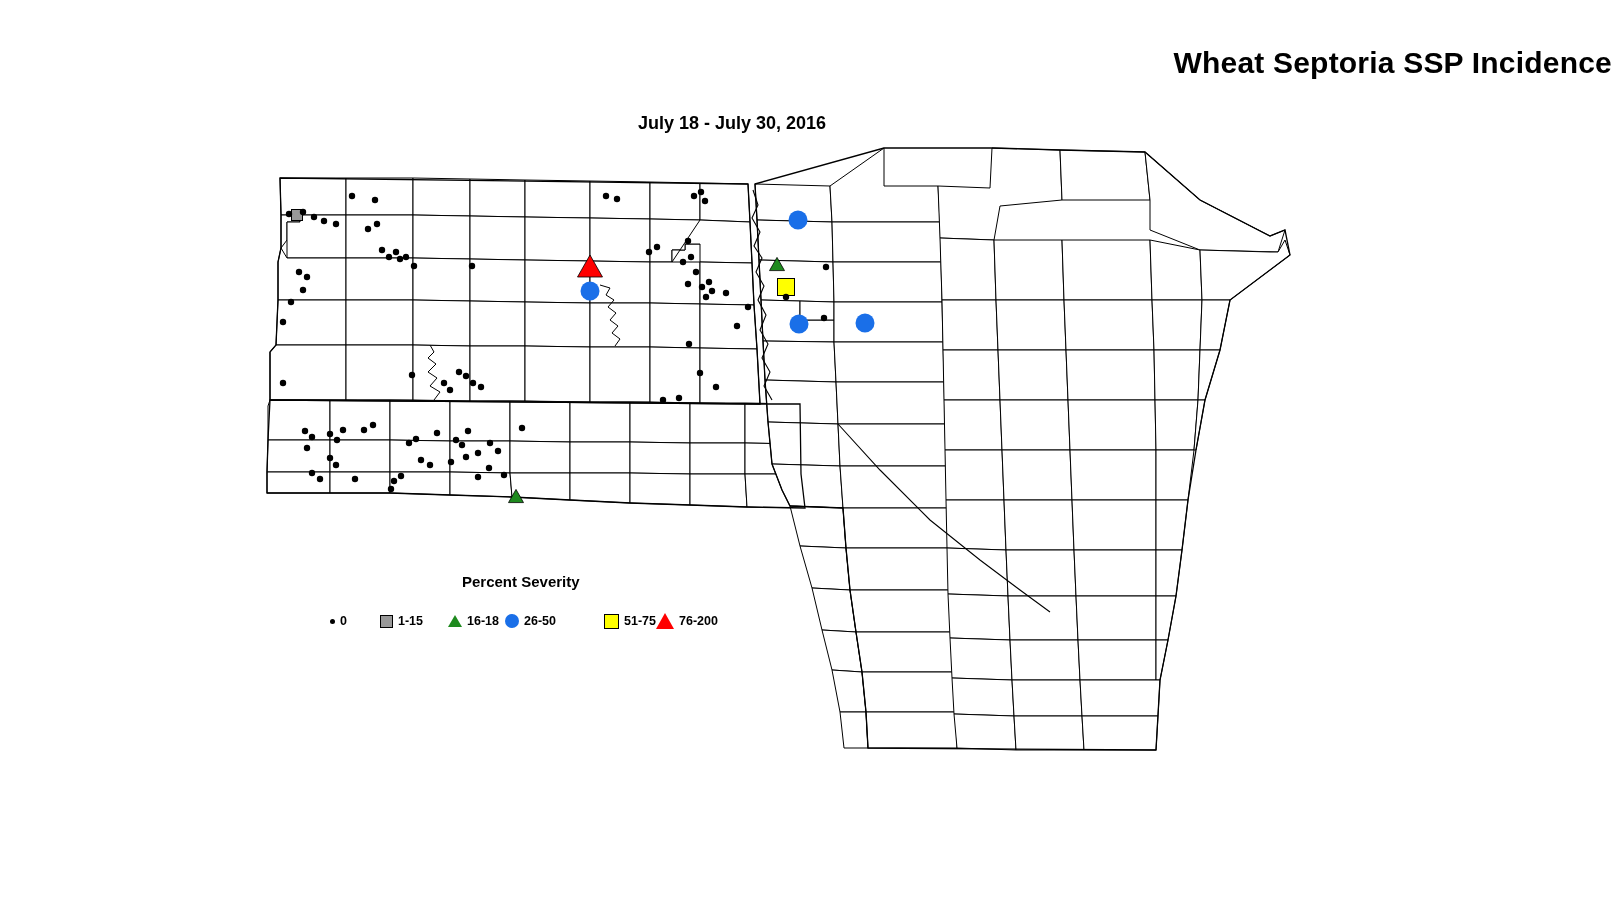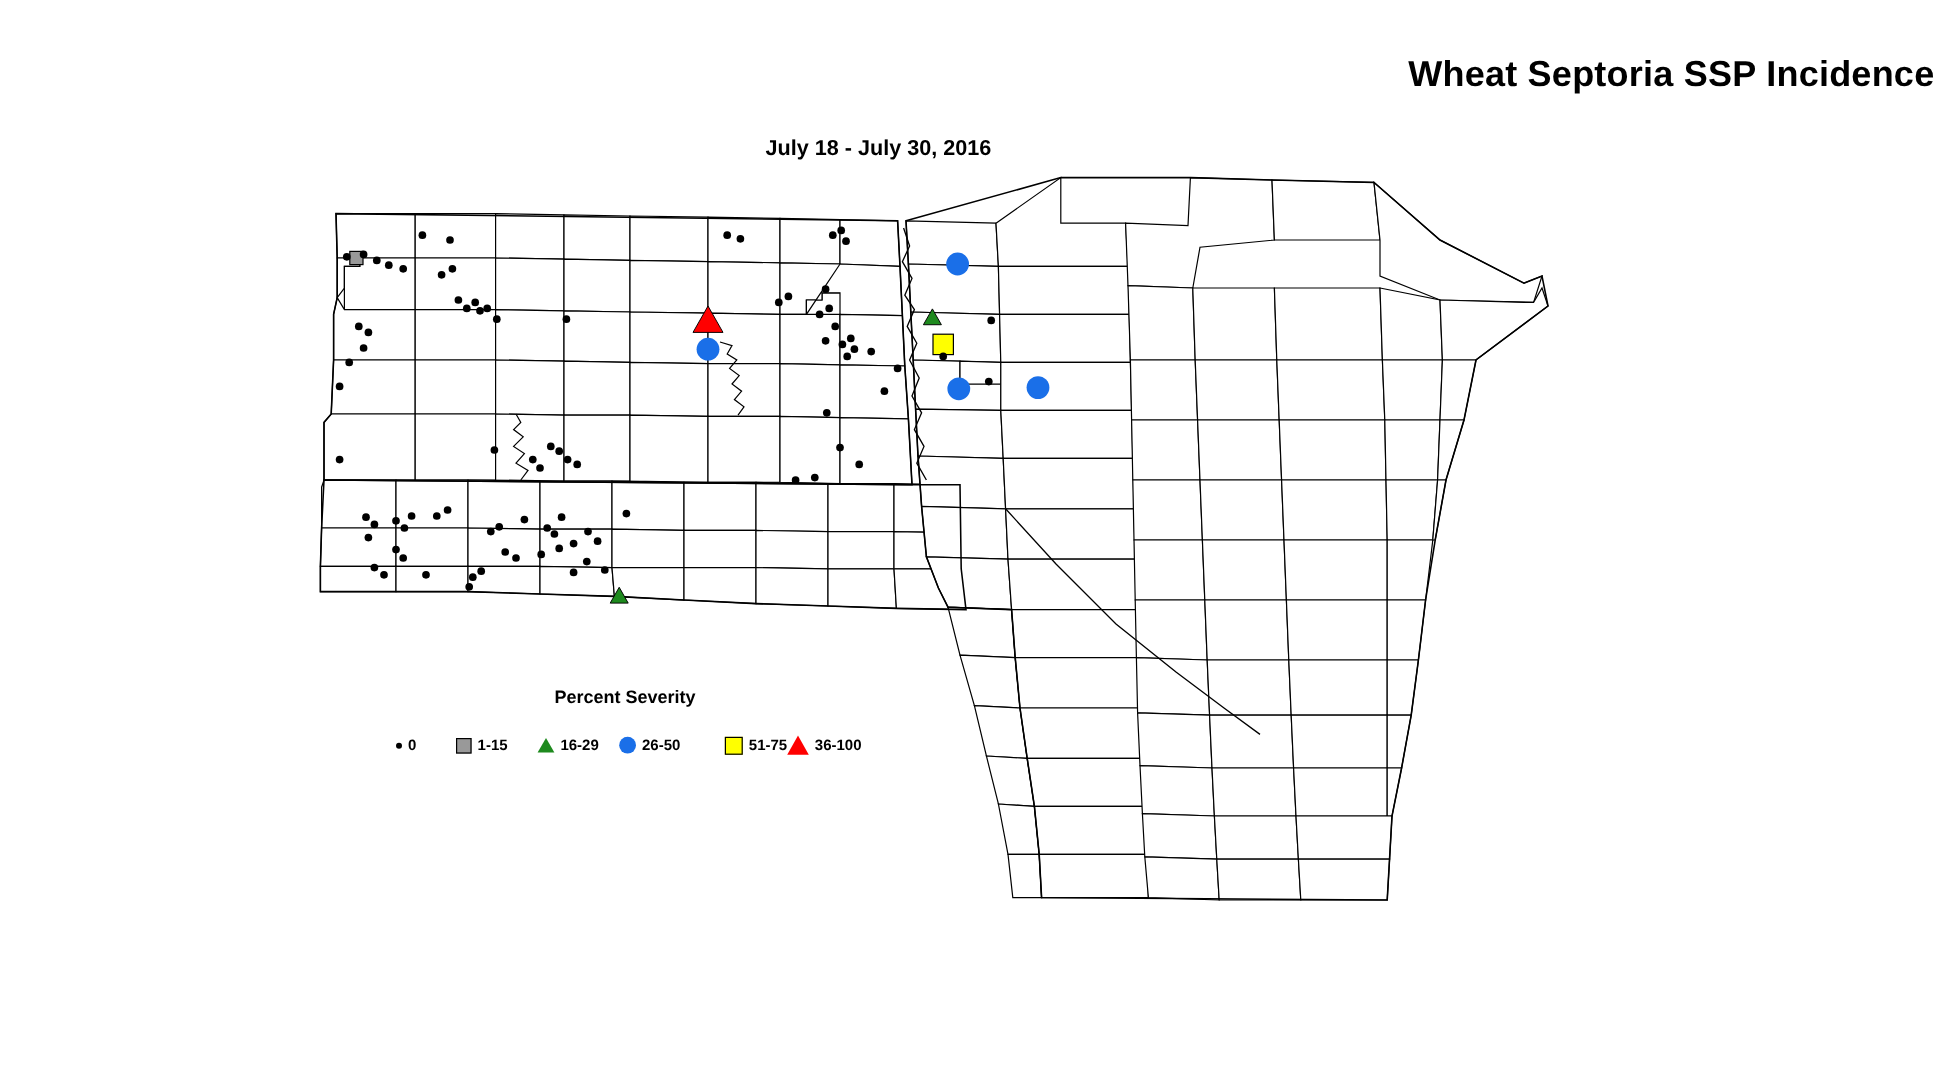--- a/index.html
+++ b/index.html
@@ -325,29 +325,29 @@
       <div class="lg" style="left: 0px;">
         <span class="sym sym-dot" style="background: rgb(0, 0, 0);"></span>
         <span class="lab">0</span>
       </div>
       <div class="lg" style="left: 50px;">
         <span class="sym sym-sq" style="background: rgb(153, 153, 153);"></span>
         <span class="lab">1-15</span>
       </div>
       <div class="lg" style="left: 118px;">
         <span class="sym sym-tri" style="border-bottom: 12px solid rgb(30, 138, 30);"></span>
-        <span class="lab">16-29</span>
-      </div>
-      <div class="lg" style="left: 186px;">
+        <span class="lab">16-18</span>
+      </div>
+      <div class="lg" style="left: 175px;">
         <span class="sym sym-cir" style="background: rgb(26, 111, 232);"></span>
         <span class="lab">26-50</span>
       </div>
       <div class="lg" style="left: 258px; padding-left: 16px;">
         <span class="sym sym-sq" style="background: rgb(255, 255, 0); width: 13px; height: 13px;"></span>
         <span class="lab">51-75</span>
       </div>
       <div class="lg" style="left: 326px;">
         <span class="sym sym-tri" style="border-bottom: 16px solid rgb(255, 0, 0); border-left-width: 9px; border-right-width: 9px;"></span>
-        <span class="lab">36-100</span>
+        <span class="lab">76-200</span>
       </div>
     </div>
 
 </div>
 
 </body></html>

